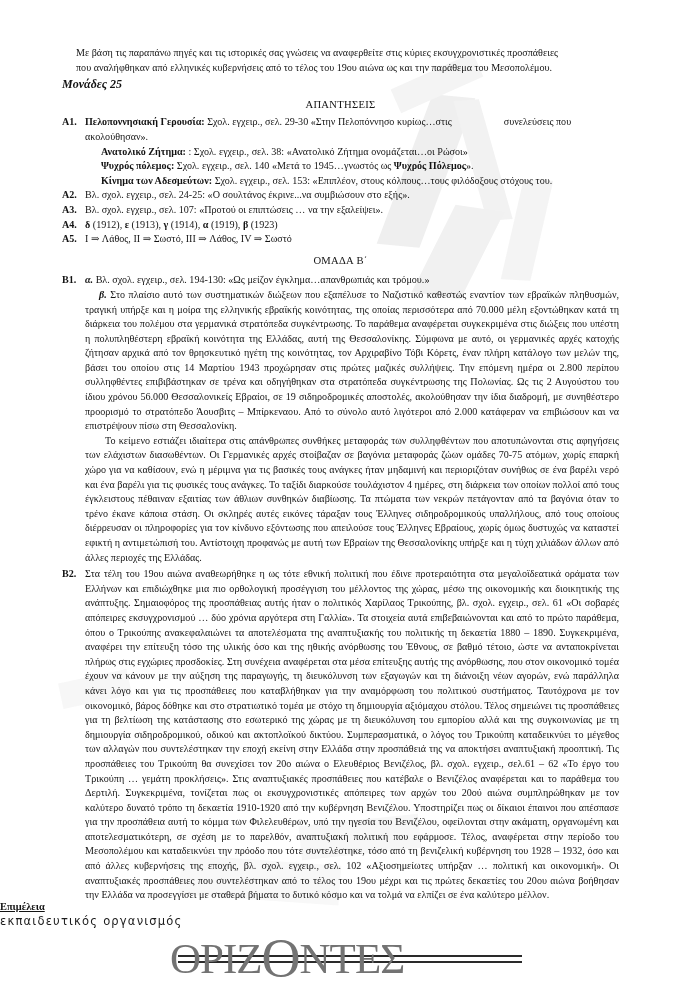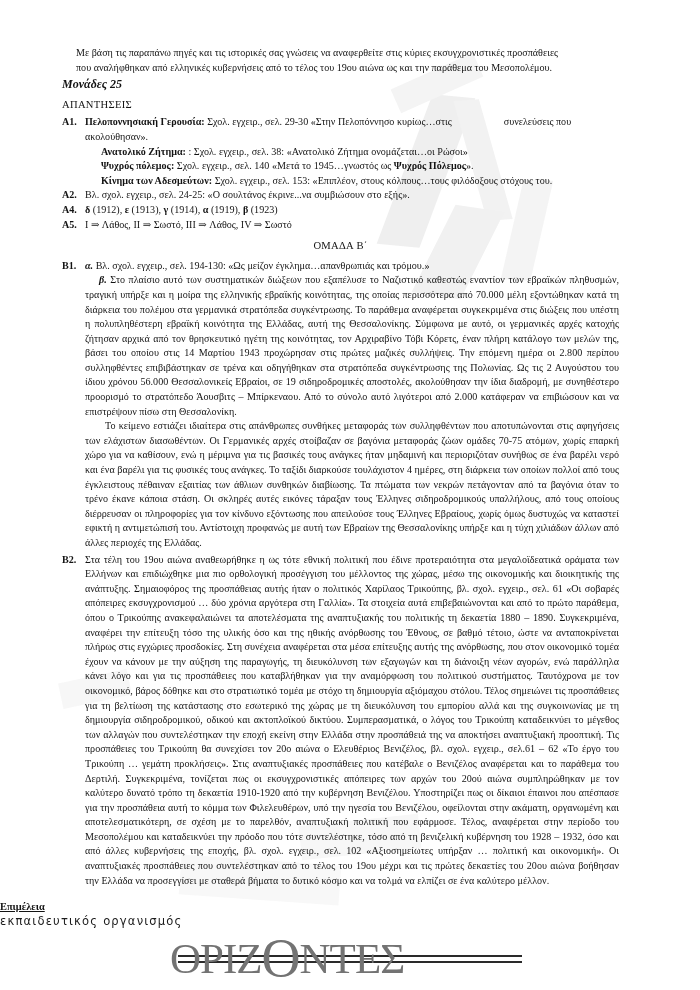--- a/index.html
+++ b/index.html
@@ -60,20 +60,21 @@
     font-weight: bold;
     font-style: italic;
     text-align: left;
     font-size: 12px;
     margin-top: 1px;
     margin-bottom: 6px;
     padding-right: 6px;
   }
 
   .section-head {
+    text-align: center;
     font-size: 10.6px;
     margin: 2px 0 3px 0;
     letter-spacing: 0.3px;
   }
   .group-head {
     text-align: center;
     font-size: 10.6px;
     margin: 7px 0 5px 0;
     letter-spacing: 0.3px;
   }
@@ -200,20 +201,24 @@
       <span class="sub"><b>Ανατολικό Ζήτημα:</b><span> : Σχολ. εγχειρ., σελ. 38: «Ανατολικό Ζήτημα ονομάζεται…οι Ρώσοι»</span></span>
       <span class="sub"><b>Ψυχρός πόλεμος:</b><span> Σχολ. εγχειρ., σελ. 140 «Μετά το 1945…γνωστός ως </span><b>Ψυχρός Πόλεμος</b><span>».</span></span>
       <span class="sub"><b>Κίνημα των Αδεσμεύτων:</b><span> Σχολ. εγχειρ., σελ. 153: «Επιπλέον, στους κόλπους…τους φιλόδοξους στόχους του.</span></span>
     </div>
 
     <div class="ans">
       <span class="key">Α2.</span>
       <span>Βλ. σχολ. εγχειρ., σελ. 24-25: «Ο σουλτάνος έκρινε...να συμβιώσουν στο εξής».</span>
     </div>
 
+    <div class="ans">
+      <span class="key">Α3.</span>
+      <span>Βλ. σχολ. εγχειρ., σελ. 107: «Προτού οι επιπτώσεις … να την εξαλείψει».</span>
+    </div>
 
     <div class="ans">
       <span class="key">Α4.</span>
       <span><b>δ</b><span> (1912), </span><b>ε</b><span> (1913), </span><b>γ</b><span> (1914), </span><b>α</b><span> (1919), </span><b>β</b><span> (1923)</span></span>
     </div>
 
     <div class="ans">
       <span class="key">Α5.</span>
       <span>I ⇒ Λάθος,  II ⇒ Σωστό, III ⇒ Λάθος, IV ⇒ Σωστό</span>
     </div>

